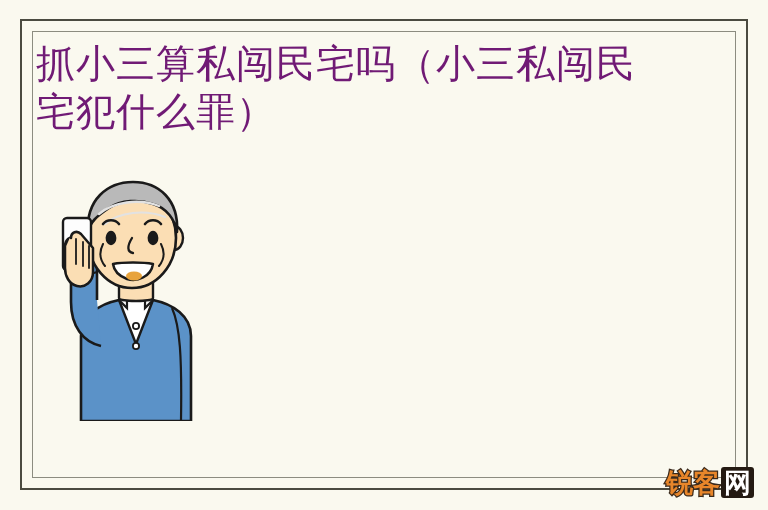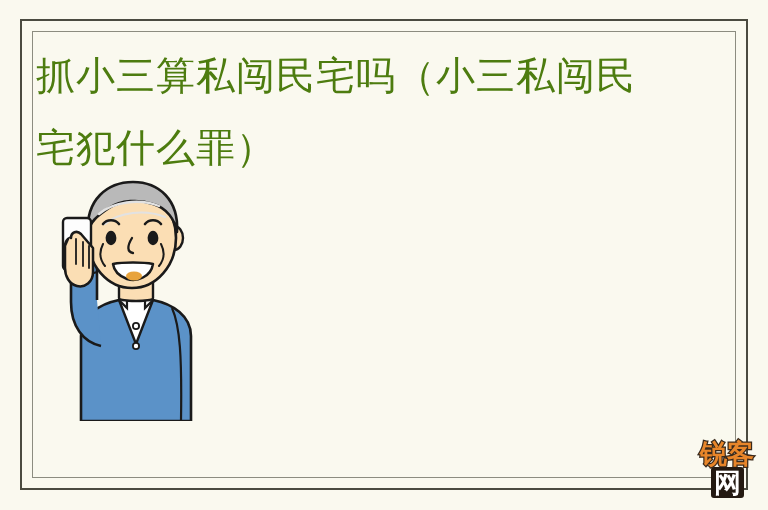--- a/index.html
+++ b/index.html
@@ -43,23 +43,23 @@
     box-sizing: border-box;
   }
 
   
   #title {
     position: absolute;
     left: 36px;
     top: 40px;
     width: 600px;
     font-size: 39px;
-    line-height: 72px;
+    line-height: 48px;
     letter-spacing: 1px;
-    color: #4d7c0f;
+    color: #701a75;
     font-weight: 300;
     font-family: "Liberation Sans", "DejaVu Sans", sans-serif;
     white-space: pre-wrap;
   }
 
   
   #illustration {
     position: absolute;
     left: 41px;
     top: 176px;
@@ -93,21 +93,20 @@
     position: absolute;
     right: 14px;
     bottom: 12px;
     display: flex;
     align-items: center;
     font-size: 27px;
     line-height: 1;
     font-weight: bold;
     font-family: "DejaVu Sans", "Liberation Sans", sans-serif;
     letter-spacing: 0px;
-    flex-direction: column;
   }
   #watermark .wm-a {
     color: #e8862a;
     -webkit-text-stroke: 2.5px #3a2a1c;
     paint-order: stroke fill;
   }
   #watermark .wm-b {
     color: #ffffff;
     background: #241a12;
     -webkit-text-stroke: 1px #241a12;

